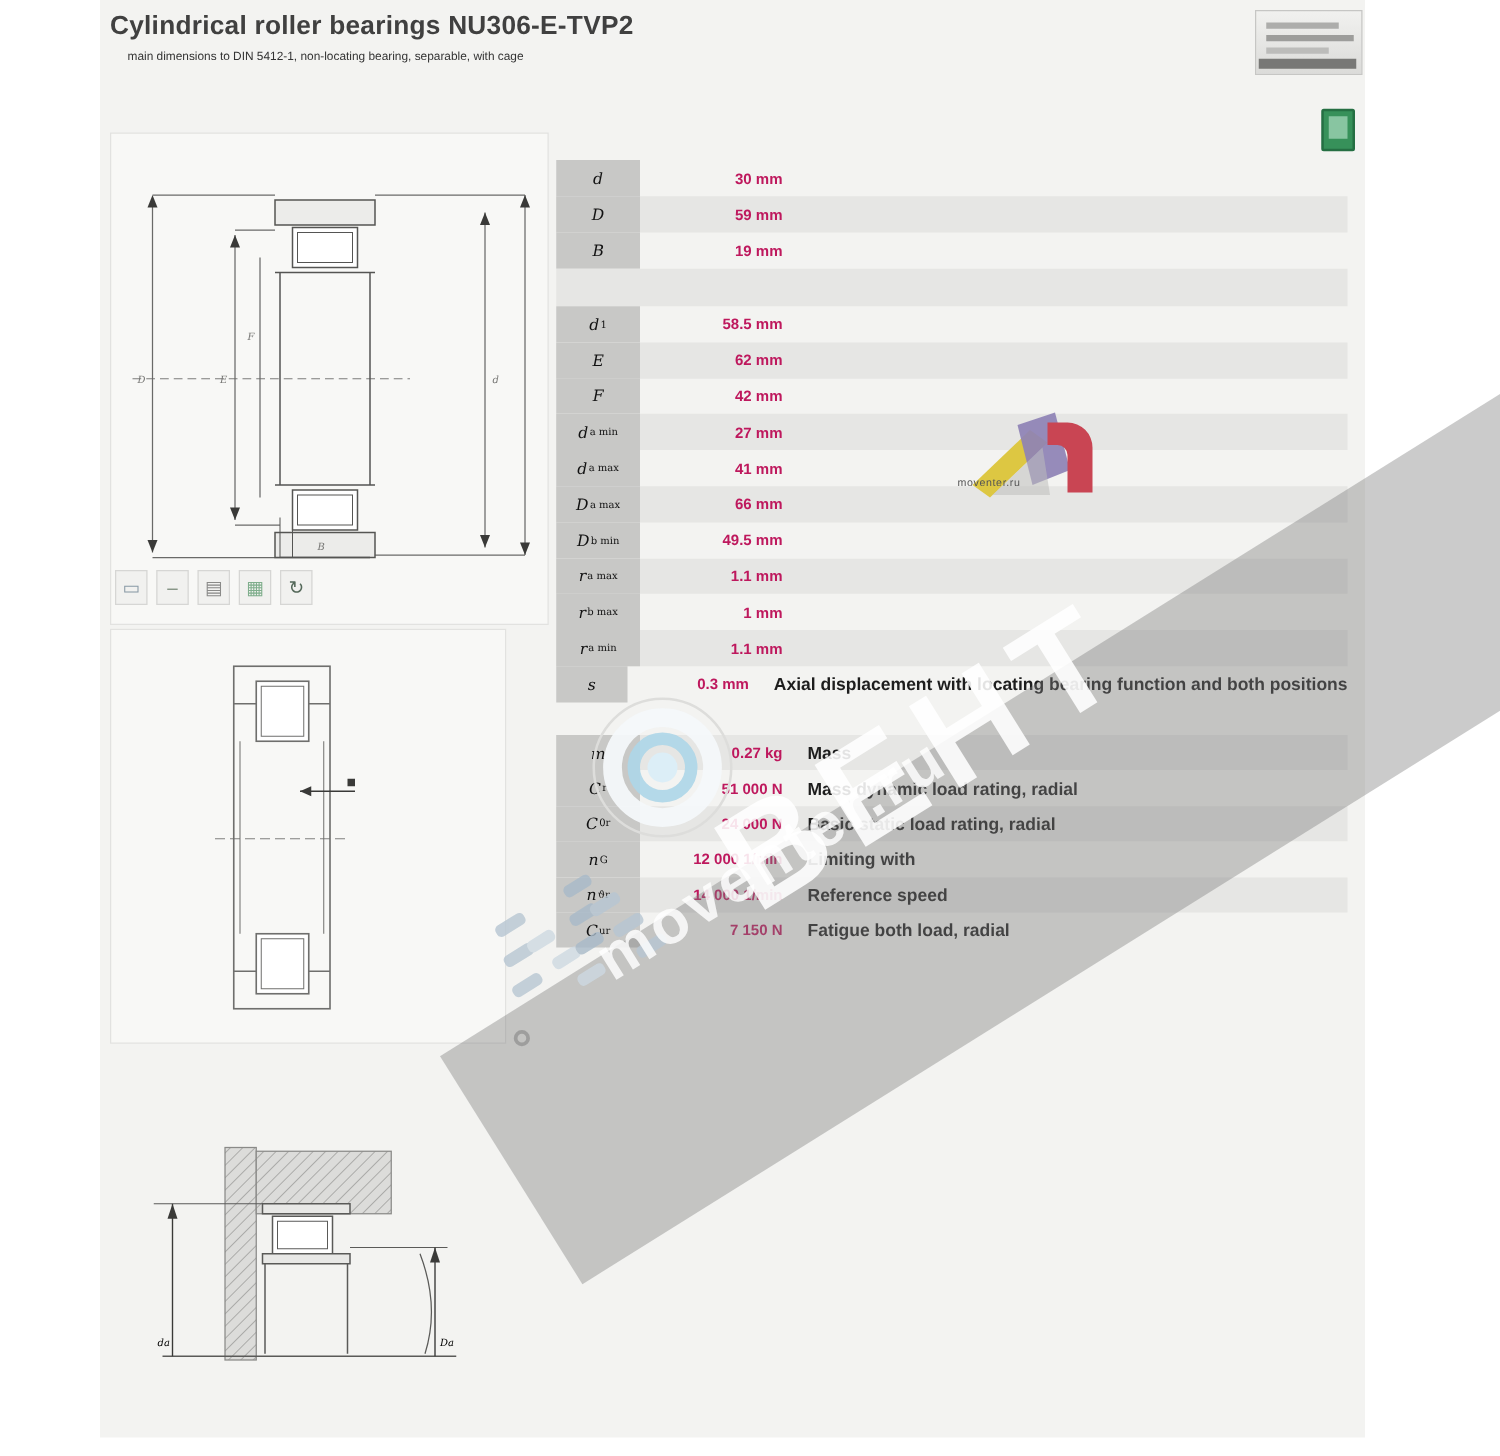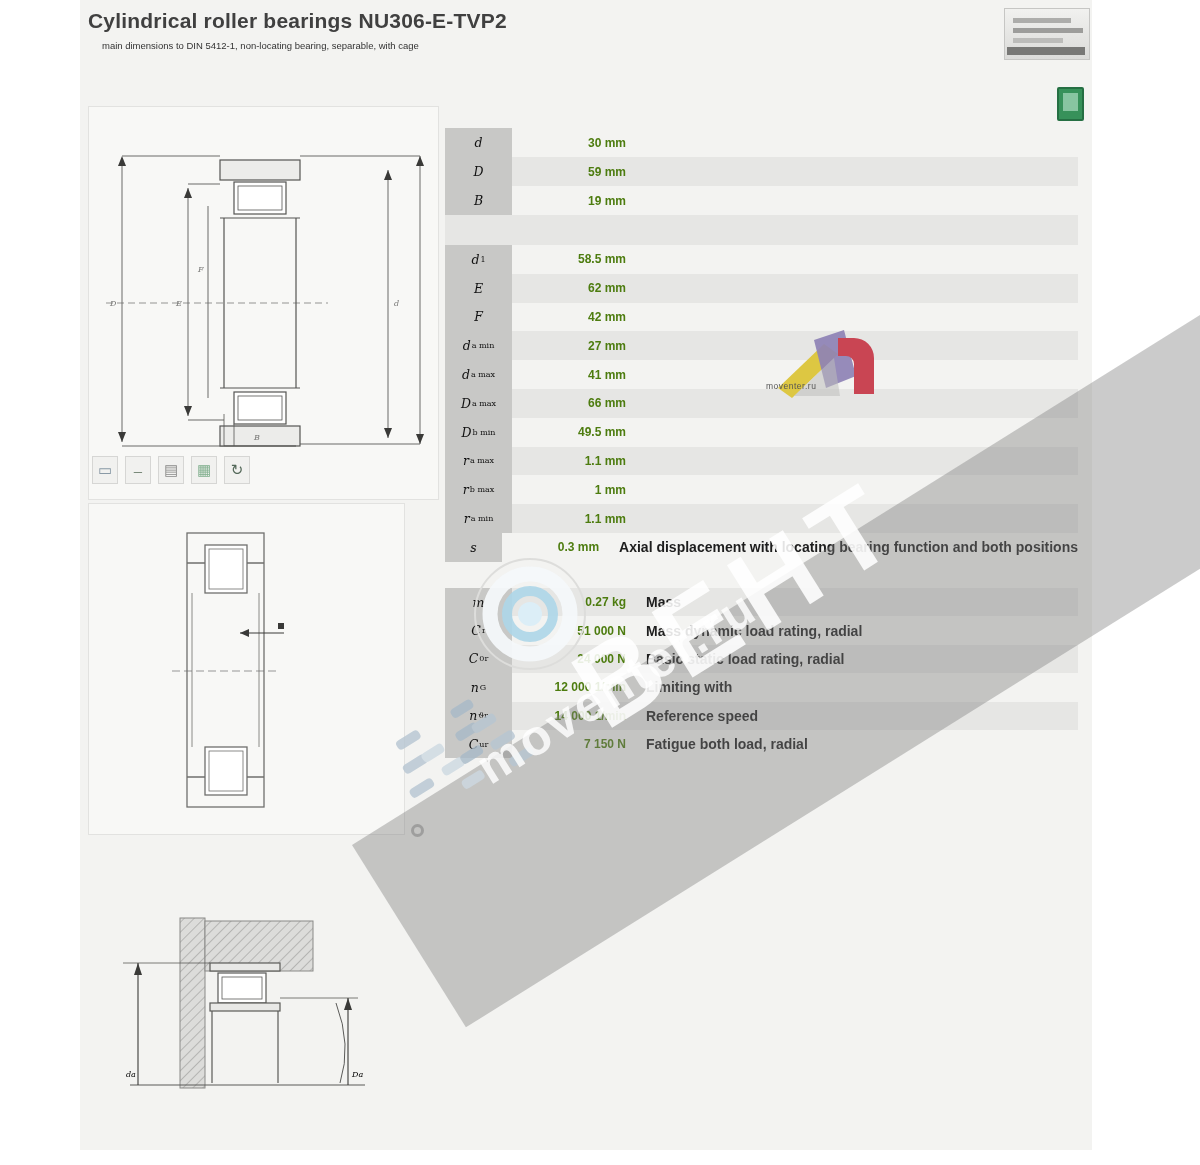--- a/index.html
+++ b/index.html
@@ -25,21 +25,21 @@
   .box2{left:88px;top:503px;width:315px;height:330px;}
   .draw{position:absolute;}
   .ficons{position:absolute;left:92px;top:456px;display:flex;gap:7px;}
   .fic{width:26px;height:28px;display:flex;align-items:center;justify-content:center;font-size:15px;background:#f1f1ef;border:1px solid #d6d6d4;box-sizing:border-box;}
 
   .tbl{position:absolute;left:445px;width:633px;}
   .trow{position:relative;display:flex;align-items:center;}
   .trow.stripe{background:#e6e6e4;}
   .lcell{width:67px;align-self:stretch;background:#c8c8c6;display:flex;align-items:center;justify-content:center;font-family:"DejaVu Serif",serif;font-style:italic;font-size:12.5px;color:#111;}
   .lcell sub{font-size:8px;font-style:normal;margin-left:1px;}
-  .vcell{width:120px;text-align:right;font-size:12px;font-weight:bold;color:#4d7c0f;padding-right:6px;box-sizing:border-box;white-space:nowrap;}
+  .vcell{width:120px;text-align:right;font-size:12px;font-weight:bold;color:#be185d;padding-right:6px;box-sizing:border-box;white-space:nowrap;}
   .dcell{margin-left:14px;font-size:14px;font-weight:bold;color:#1d1d1d;white-space:nowrap;}
   #table-0{top:128px;} #table-0 .trow{height:29px;}
   .gap-stripe{position:absolute;left:445px;top:215px;width:633px;height:30px;background:#e6e6e4;}
   #table-1{top:245px;} #table-1 .trow{height:28.8px;}
   #table-2{top:588px;} #table-2 .trow{height:28.4px;}
 
   .oglyph{position:absolute;left:411px;top:824px;width:13px;height:13px;border:3px solid #9f9f9d;border-radius:50%;opacity:.75;box-sizing:border-box;}
 
   .clogo{position:absolute;left:772px;top:326px;width:112px;height:84px;}
   .wm-cap{position:absolute;left:766px;top:381px;font-size:8.5px;color:#555;letter-spacing:.5px;}

